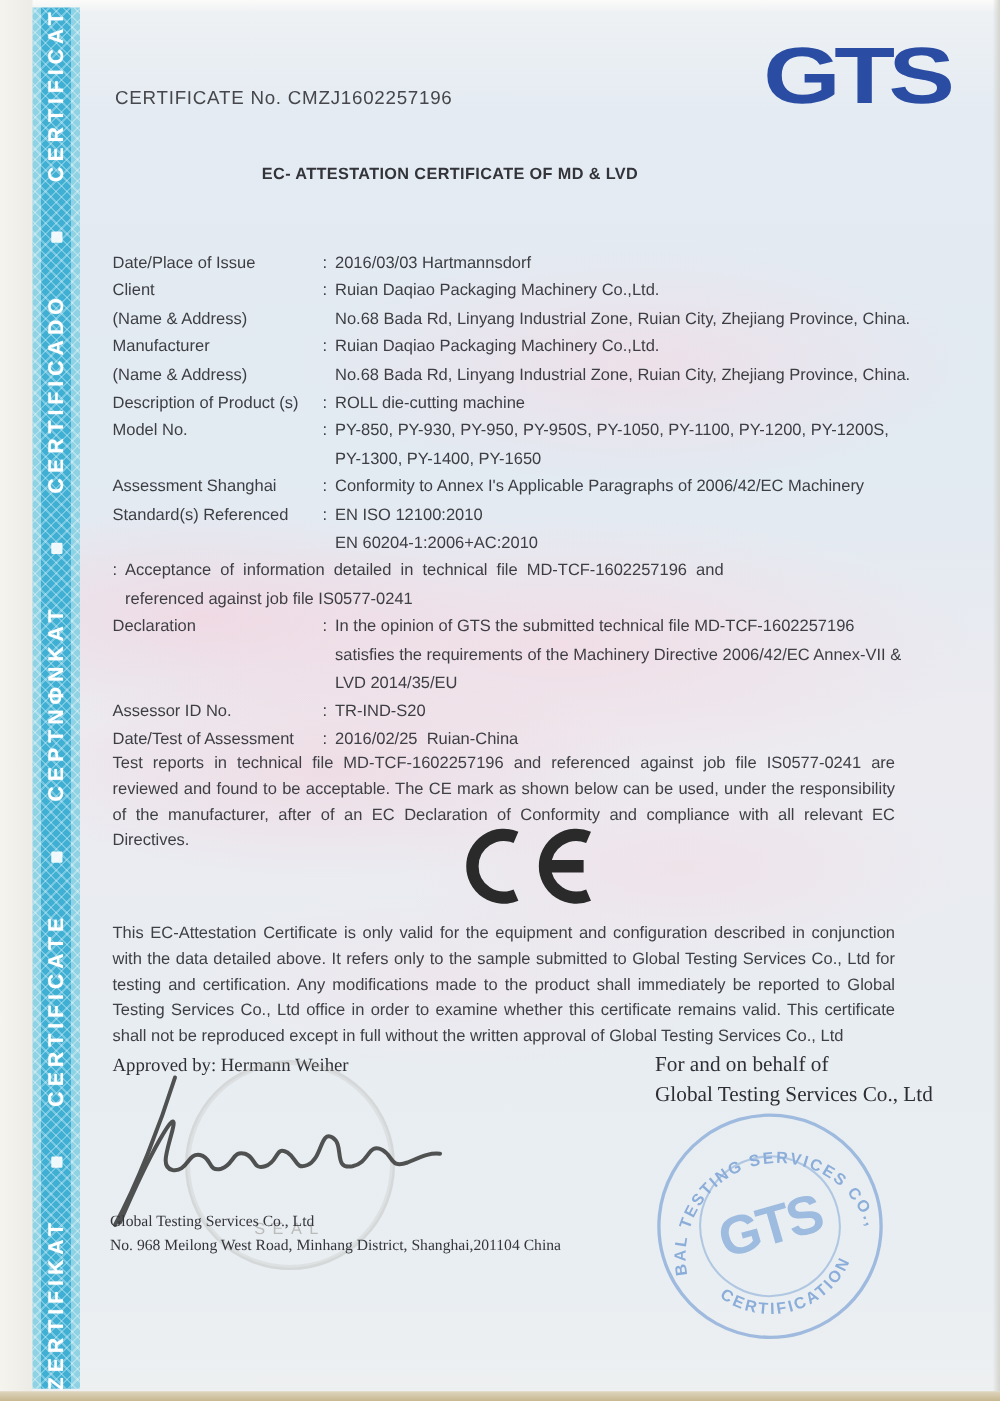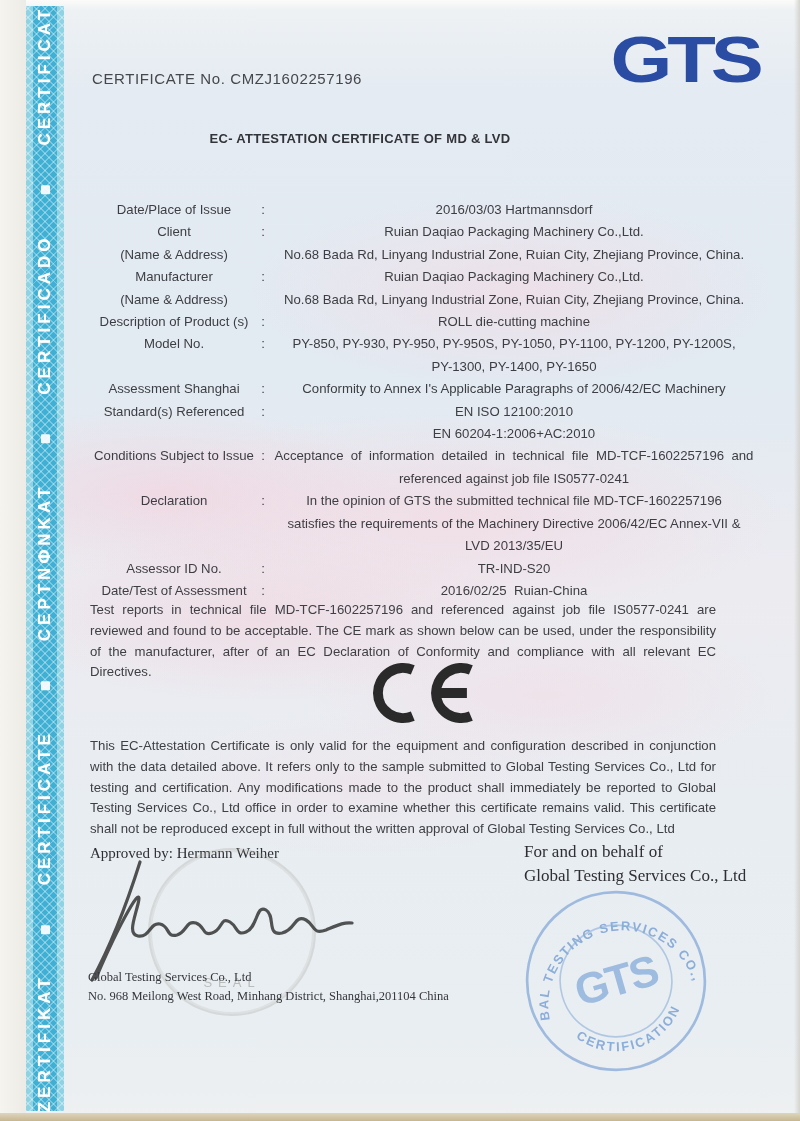--- a/index.html
+++ b/index.html
@@ -33,21 +33,21 @@
     text-shadow:0 0 1px rgba(255,255,255,.6);}
   .sep{width:9px;height:9px;background:#fdfdfd;opacity:.92;display:inline-block;border-radius:1px;flex:0 0 auto;}
 
   .logo{position:absolute;top:14px;right:28px;width:175px;height:92px;display:flex;align-items:center;justify-content:center;}
   .logo span{font-size:78px;font-weight:900;color:#2a4da3;letter-spacing:-5px;transform:scale(1.02,.82);}
 
   .cert-no{position:absolute;left:92px;top:70px;font-size:15px;letter-spacing:.6px;color:#46474c;}
   .title{position:absolute;left:90px;top:131px;width:540px;text-align:center;
     font-size:13px;font-weight:bold;letter-spacing:.3px;color:#33343a;}
 
-  .fields{position:absolute;left:90px;top:199px;width:670px;font-size:13.2px;line-height:22.4px;color:#3d3e43;text-align:center;}
+  .fields{position:absolute;left:90px;top:199px;width:670px;font-size:13.2px;line-height:22.4px;color:#3d3e43;}
   .row{display:flex;align-items:flex-start;}
   .label{width:168px;flex:0 0 auto;}
   .colon{width:10px;flex:0 0 auto;}
   .value{flex:1;}
   .vline{white-space:nowrap;}
   .spread{word-spacing:3.6px;}
 
   .para{position:absolute;left:90px;width:626px;font-size:13.2px;line-height:20.8px;
     text-align:justify;color:#3f4045;}
   .para-1{top:600px;}
@@ -161,34 +161,33 @@
       </div>
       <div class="row">
         <div class="label">Standard(s) Referenced</div>
         <div class="colon">:</div>
         <div class="value">
           <div class="vline">EN ISO 12100:2010</div>
           <div class="vline">EN 60204-1:2006+AC:2010</div>
         </div>
       </div>
       <div class="row">
-        <div class="label">Conditions Subject to Issue</div>
         <div class="colon">:</div>
         <div class="value">
           <div class="vline spread">Acceptance of information detailed in technical file MD-TCF-1602257196 and</div>
           <div class="vline">referenced against job file IS0577-0241</div>
         </div>
       </div>
       <div class="row">
         <div class="label">Declaration</div>
         <div class="colon">:</div>
         <div class="value">
           <div class="vline">In the opinion of GTS the submitted technical file MD-TCF-1602257196</div>
           <div class="vline">satisfies the requirements of the Machinery Directive 2006/42/EC Annex-VII &amp;</div>
-          <div class="vline">LVD 2013/35/EU</div>
+          <div class="vline">LVD 2014/35/EU</div>
         </div>
       </div>
       <div class="row">
         <div class="label">Assessor ID No.</div>
         <div class="colon">:</div>
         <div class="value">
           <div class="vline">TR-IND-S20</div>
         </div>
       </div>
       <div class="row">

